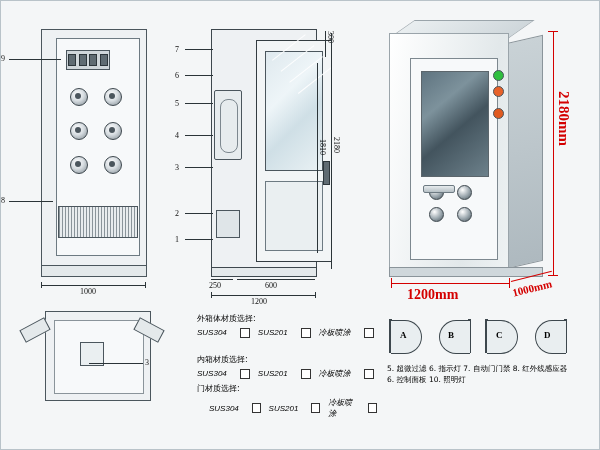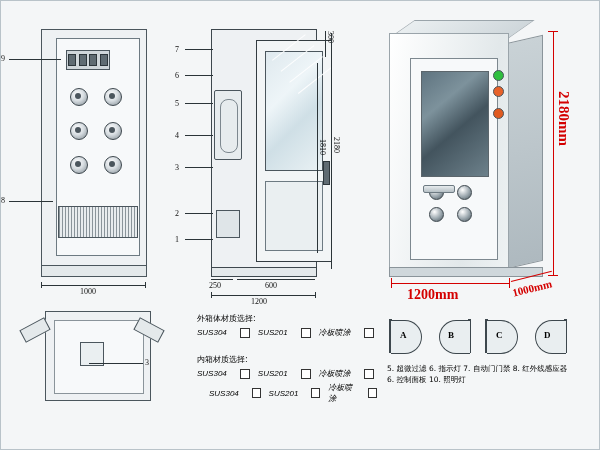--- a/index.html
+++ b/index.html
@@ -278,20 +278,23 @@
     </div>
     <div class="matrow">
       <span class="opt">SUS304</span>
       <span class="box"></span>
       <span class="opt" style="margin-left:8px;">SUS201</span>
       <span class="box"></span>
       <span class="opt cn" style="margin-left:8px;">冷板喷涂</span>
       <span class="box"></span>
     </div>
 
+    <div class="matrow" style="margin-top:4px;">
+      <span class="cn">门材质选择:</span>
+    </div>
     <div class="matrow" style="margin-left:12px;">
       <span class="opt">SUS304</span>
       <span class="box"></span>
       <span class="opt" style="margin-left:8px;">SUS201</span>
       <span class="box"></span>
       <span class="opt cn" style="margin-left:8px;">冷板喷涂</span>
       <span class="box"></span>
     </div>
   </div>
 

